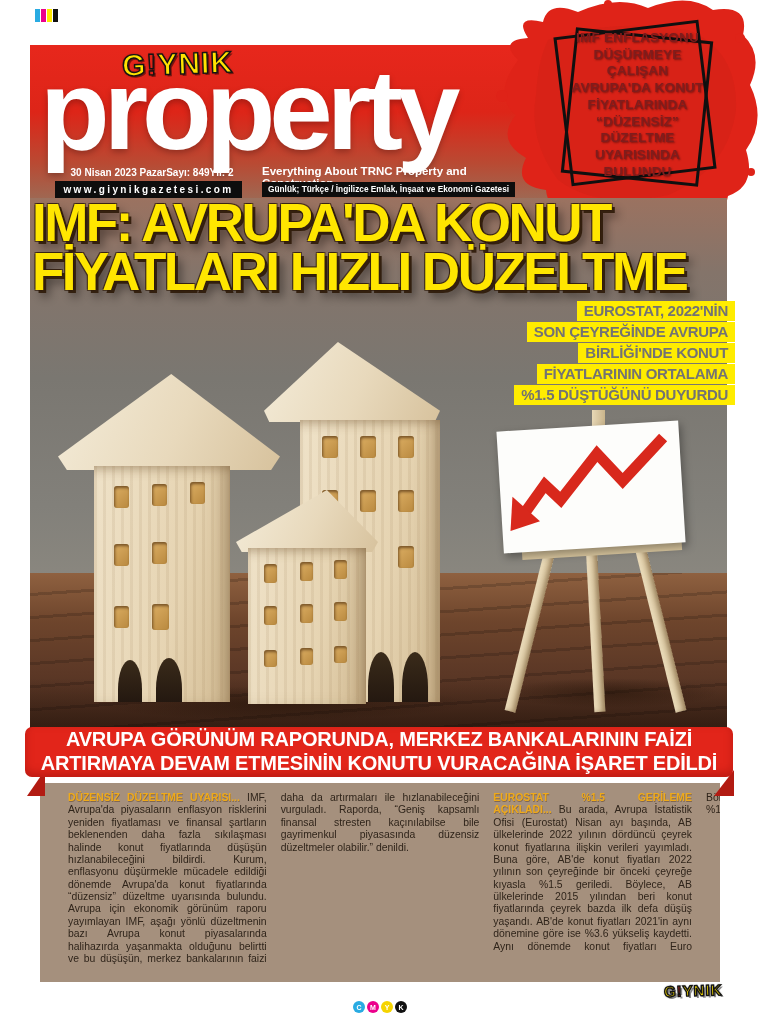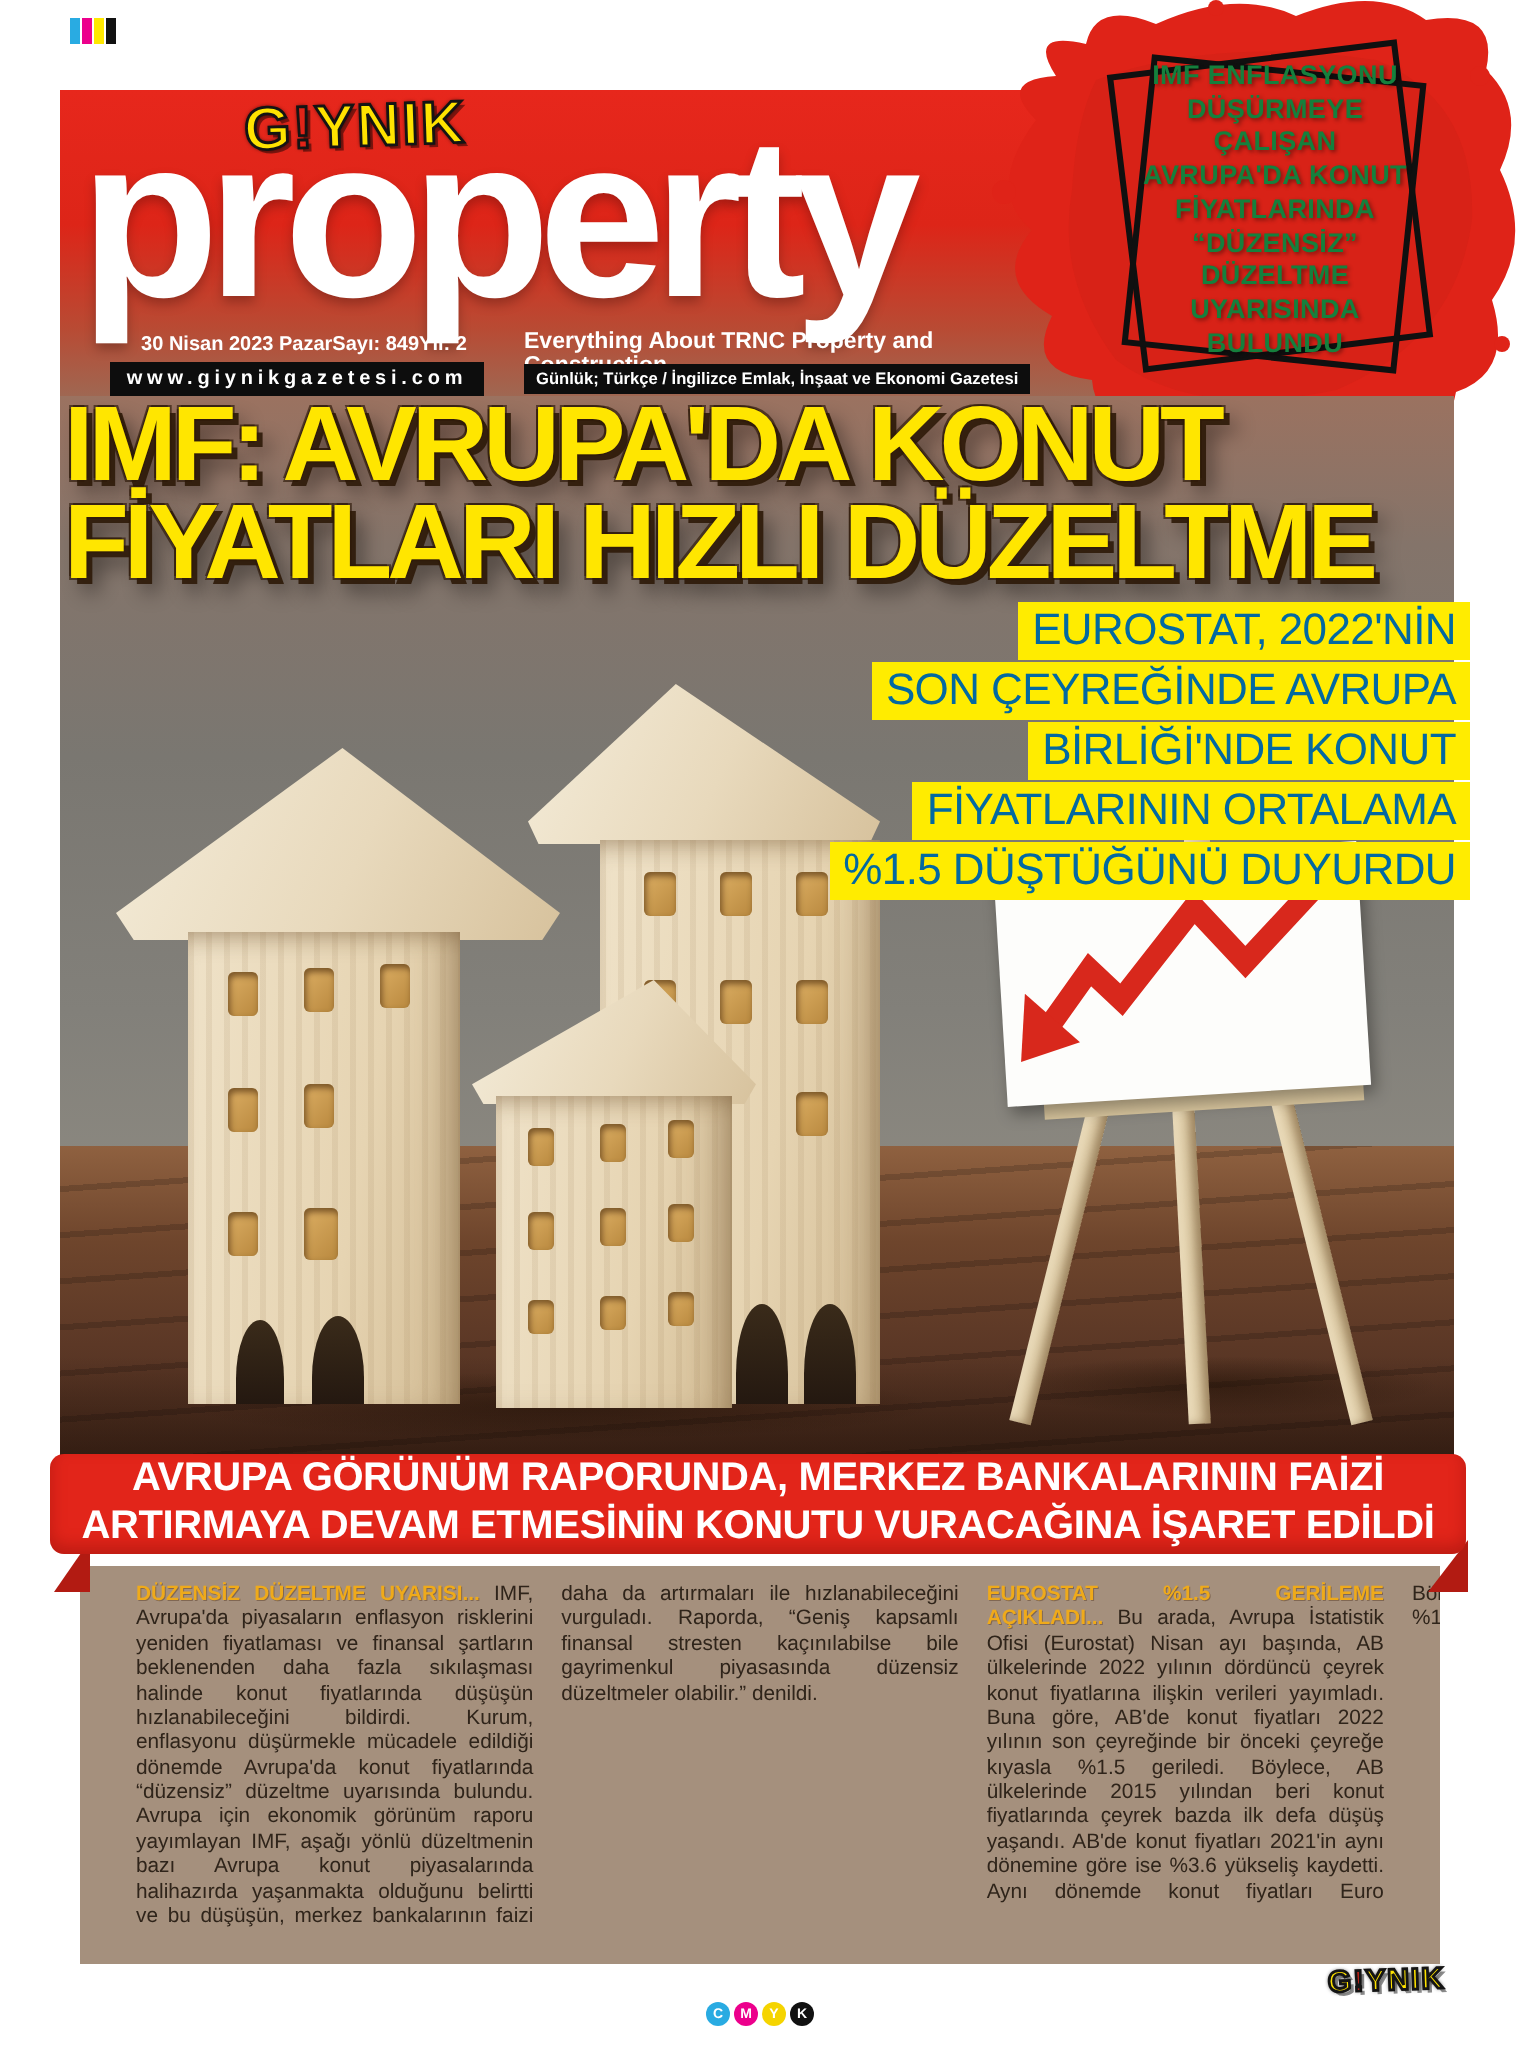--- a/index.html
+++ b/index.html
@@ -29,21 +29,21 @@
   .tag-en{position:absolute;left:232px;top:120px;width:250px;color:#fff;font-size:11.5px;font-weight:700;}
   .tag-tr{position:absolute;left:232px;top:137px;height:15px;background:#0d0d0d;color:#fff;
     font-size:8.3px;font-weight:700;line-height:15px;padding:0 6px;}
 
   
   #burst{position:absolute;left:488px;top:0;width:270px;height:232px;}
   #burst svg{position:absolute;left:0;top:0;}
   .frame{position:absolute;border:3px solid #101010;}
   .frame1{left:80px;top:34px;width:138px;height:146px;transform:rotate(6deg);}
   .frame2{left:74px;top:28px;width:146px;height:150px;transform:rotate(-7deg);}
-  .burst-text{position:absolute;left:42px;top:30px;width:215px;color:#15803d;font-size:13.5px;font-weight:800;
+  .burst-text{position:absolute;left:42px;top:30px;width:215px;color:#7f1d1d;font-size:13.5px;font-weight:800;
     text-align:center;line-height:1.24;white-space:pre-line;letter-spacing:.2px;
     text-shadow:1px 1px 2px rgba(0,0,0,.45);}
 
   
   #photo{position:absolute;left:30px;top:198px;width:697px;height:530px;overflow:hidden;
     background:linear-gradient(180deg,#9b7260 0%,#84746a 14%,#7a7771 34%,#82807a 58%,#8a877f 72%);}
   #table{position:absolute;left:0;top:375px;width:100%;height:160px;
     background:
       repeating-linear-gradient(176deg,rgba(0,0,0,0) 0 20px,rgba(0,0,0,.16) 20px 23px),
       linear-gradient(180deg,#8f6140 0%,#6e452c 30%,#5c3826 62%,#482b1d 100%);}
@@ -75,21 +75,21 @@
   .ledge{position:absolute;left:30px;top:130px;width:160px;height:9px;background:#d9c69e;transform:rotate(-3.5deg);}
 
   
   #headline{position:absolute;left:32px;top:198px;width:700px;color:#ffe600;font-size:53px;font-weight:800;
     letter-spacing:-2.5px;line-height:.93;white-space:pre-line;
     text-shadow:3px 3px 0 rgba(45,25,8,.9),-1px -1px 0 rgba(45,25,8,.65),1px -1px 0 rgba(45,25,8,.65),
       -1px 1px 0 rgba(45,25,8,.65),6px 7px 10px rgba(0,0,0,.45);}
 
   
   #subhead{position:absolute;right:23px;top:301px;display:flex;flex-direction:column;align-items:flex-end;}
-  #subhead span{display:block;background:#ffec00;color:#0369a1;font-size:22px;font-weight:400;
+  #subhead span{display:block;background:#ffec00;color:#737373;font-size:15px;font-weight:700;
     padding:1px 7px 2px;margin-bottom:1px;letter-spacing:-.3px;white-space:nowrap;}
 
   
   #banner{position:absolute;left:25px;top:727px;width:708px;height:50px;background:#e2251a;border-radius:7px;
     color:#fff;font-size:20px;font-weight:800;text-align:center;line-height:1.18;white-space:pre-line;
     display:flex;align-items:center;justify-content:center;letter-spacing:-.2px;
     box-shadow:inset 0 -4px 8px rgba(120,10,5,.35);z-index:6;}
   .fold{position:absolute;width:0;height:0;border-style:solid;z-index:5;}
   .fold-l{left:27px;top:770px;border-width:0 0 26px 18px;border-color:transparent transparent #b21b12 transparent;}
   .fold-r{left:714px;top:770px;border-width:26px 0 0 20px;border-color:transparent transparent transparent #b21b12;

